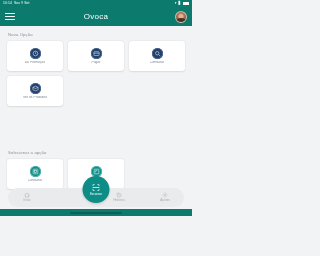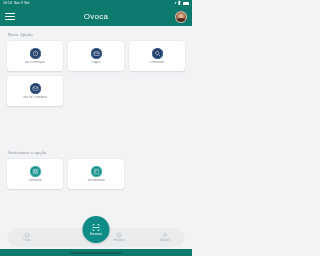--- a/index.html
+++ b/index.html
@@ -8,21 +8,21 @@
     width: 192px;
     height: 256px;
     overflow: hidden;
     font-family: "Liberation Sans", sans-serif;
     background: #f2f3f5;
   }
 
   #app {
     position: relative;
     width: 192px;
-    height: 256px;
+    height: 216px;
     background: #f2f3f5;
     display: flex;
     flex-direction: column;
   }
 
   
   .statusbar {
     height: 7px;
     background: #0d7a6e;
     display: flex;

